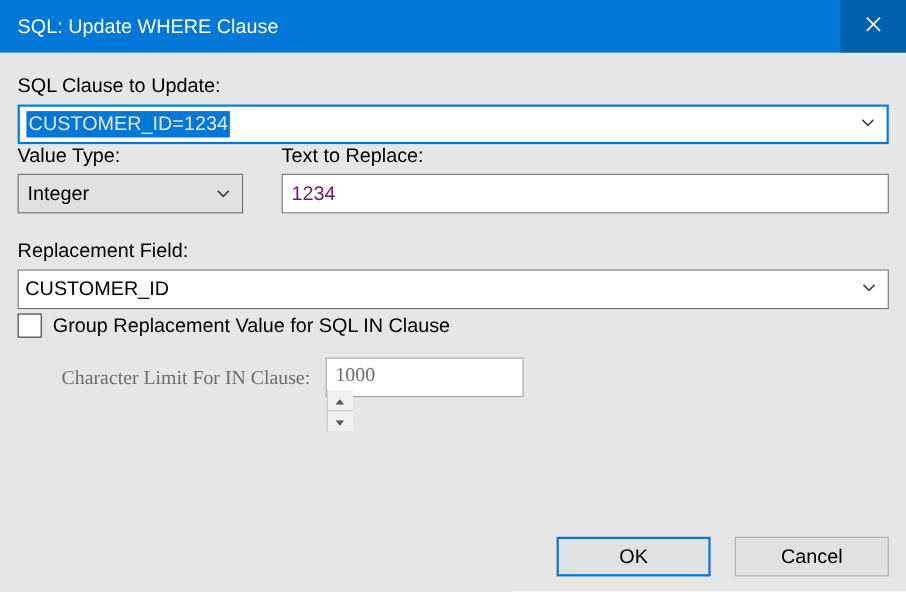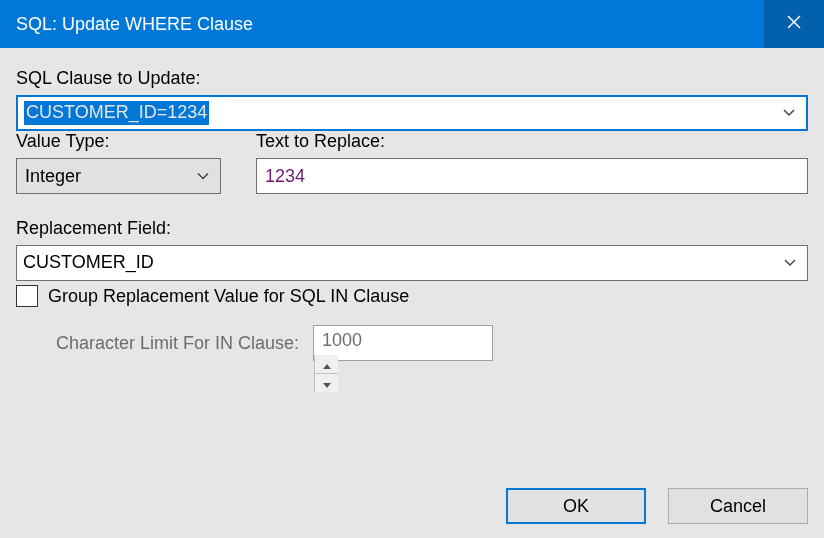--- a/index.html
+++ b/index.html
@@ -117,20 +117,21 @@
   width: 22px;
   height: 22px;
   border: 1px solid #333;
   background: #fff;
 }
 .sub-row {
   display: flex;
   align-items: center;
   gap: 14px;
   margin-left: 40px;
+  font-family: Liberation Serif, serif;
 }
 .sub-label {
   color: #6d6d6d;
   font-size: 18px;
 }
 .spinner {
   width: 180px;
   height: 36px;
   border: 1px solid #a0a0a0;
   background: #fff;

